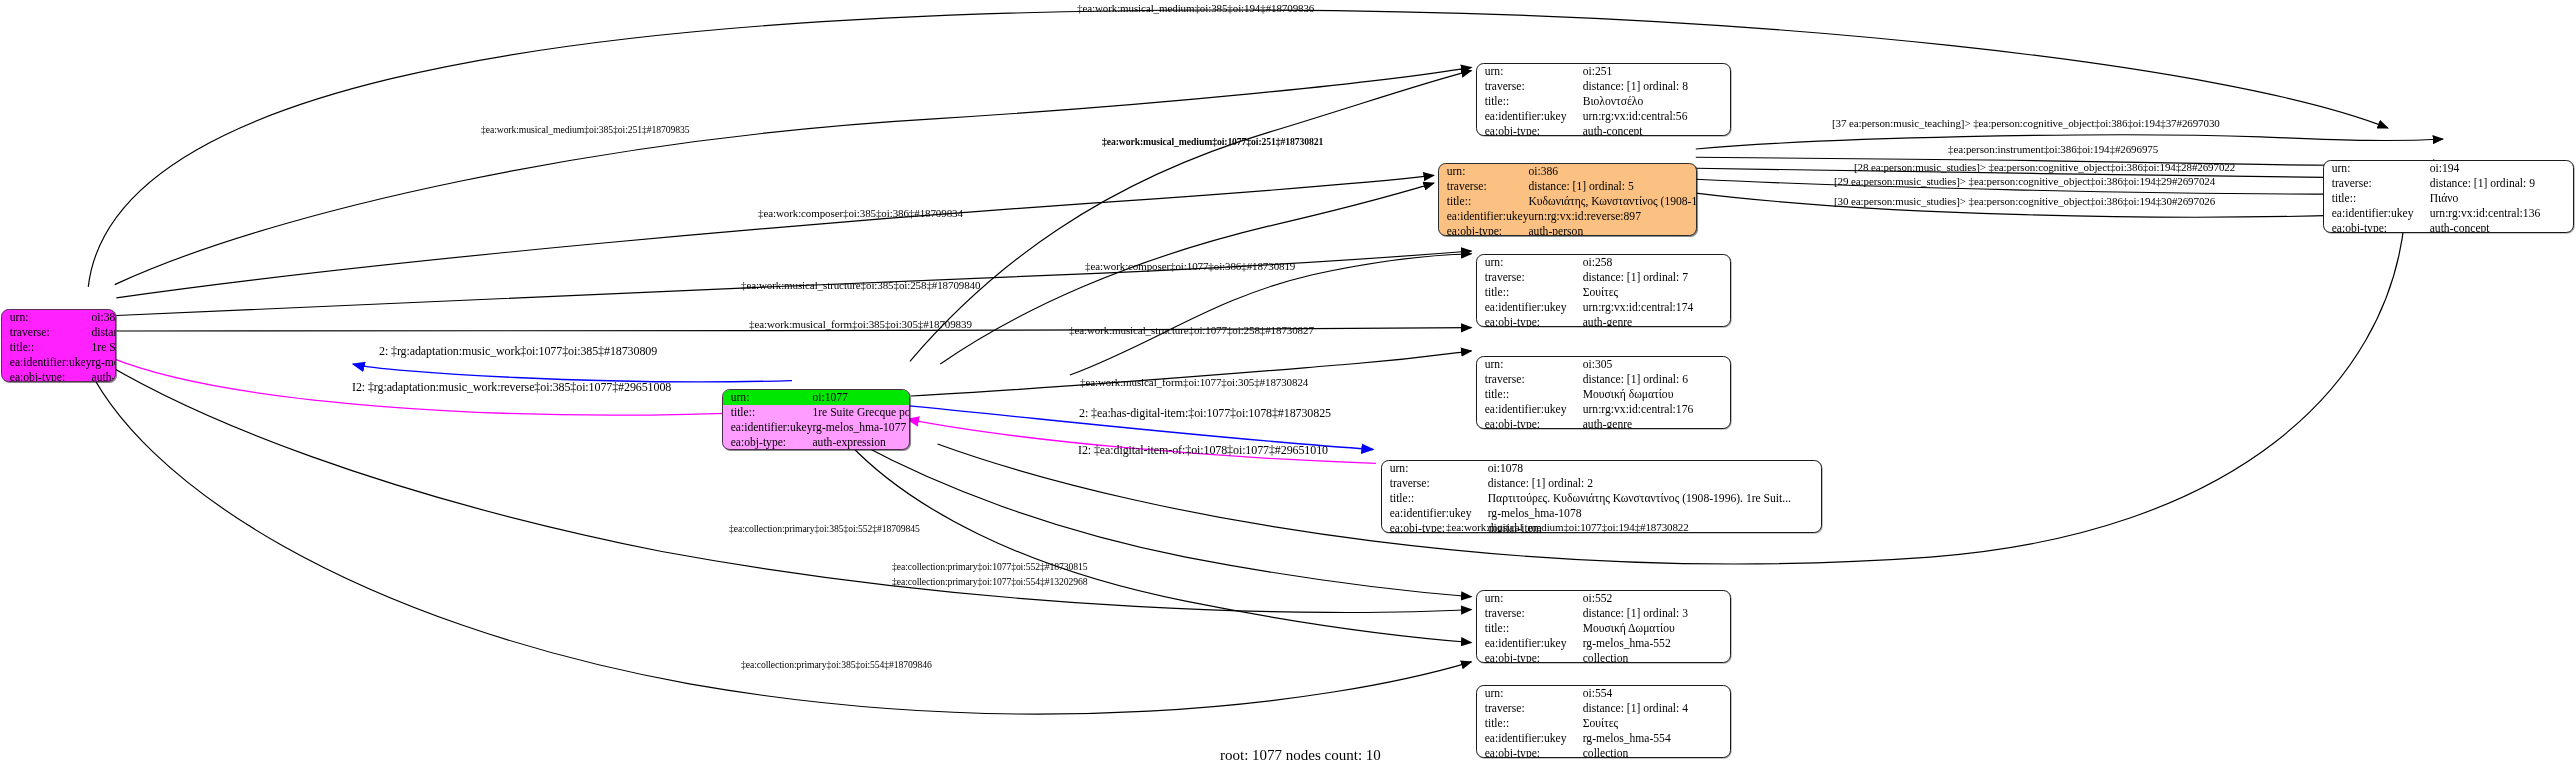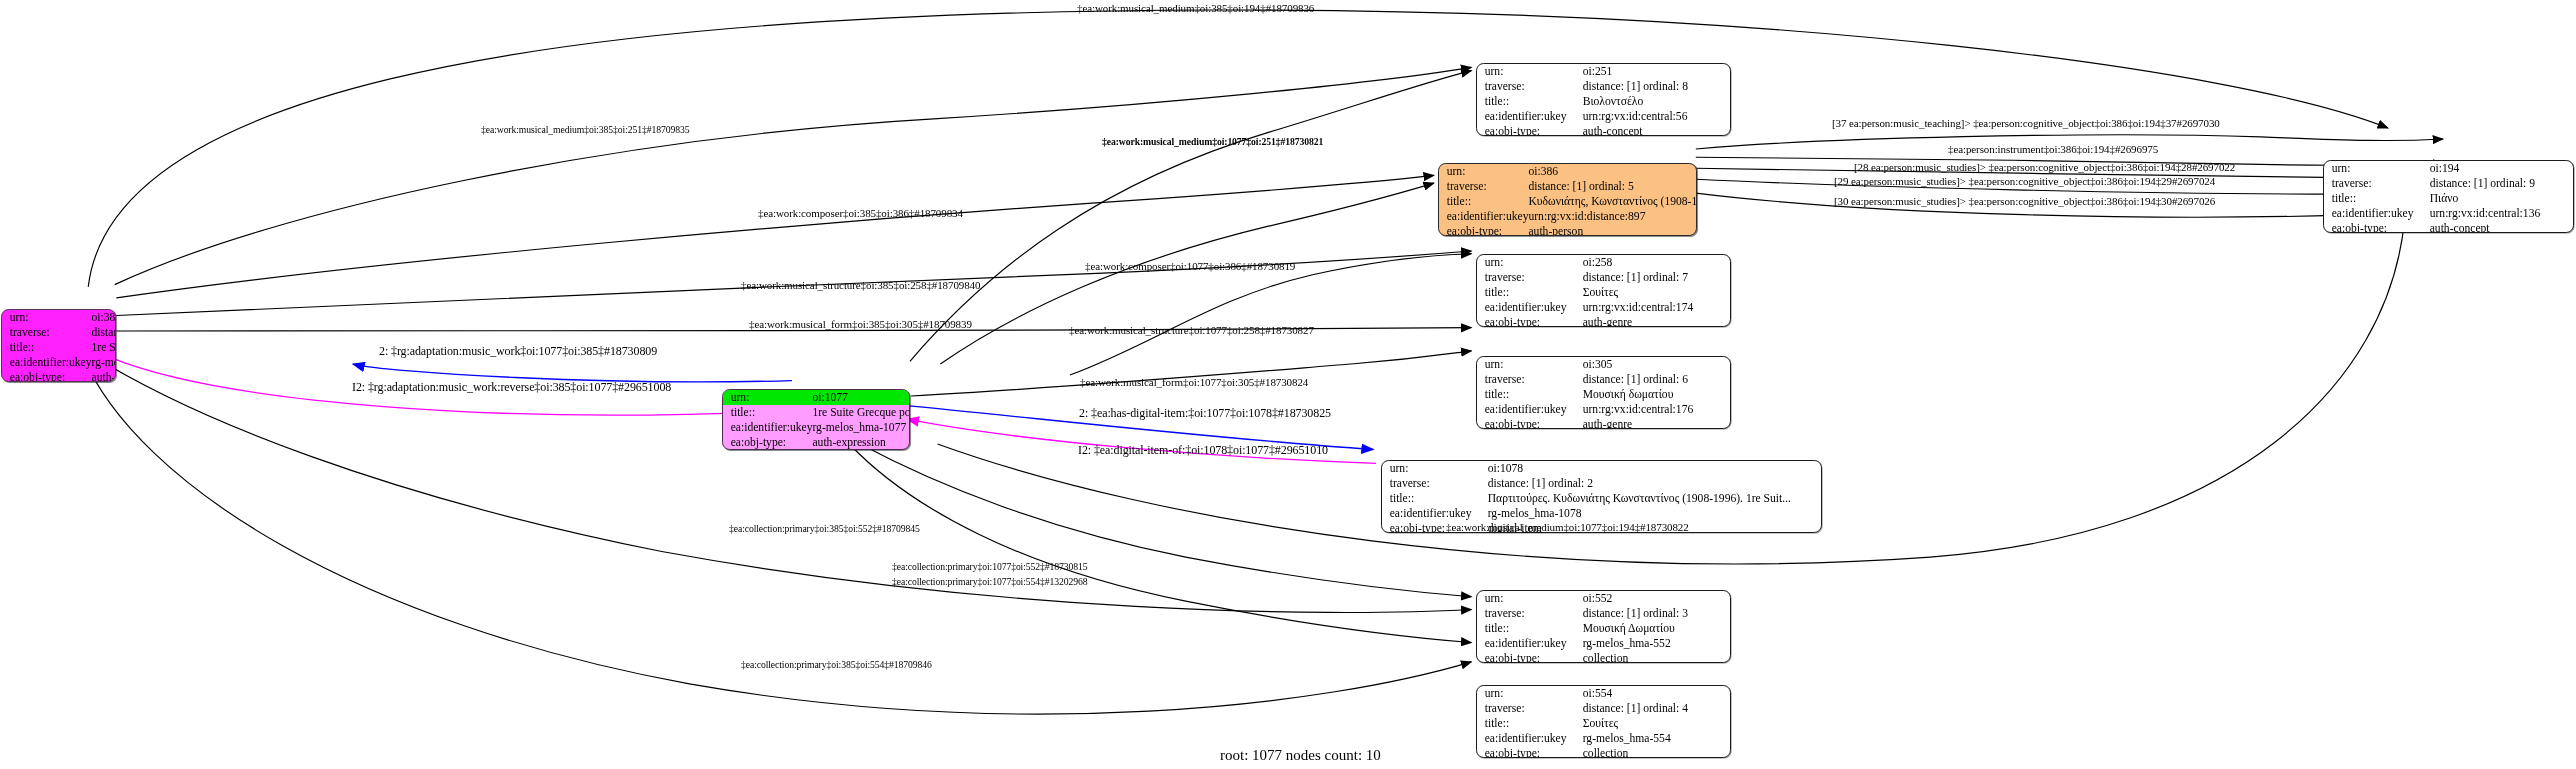--- a/index.html
+++ b/index.html
@@ -182,21 +182,21 @@
     <tr>
       <td class="k">traverse:</td>
       <td class="v">distance: [1]     ordinal: 5</td>
         </tr>
     <tr>
       <td class="k">title::</td>
       <td class="v">Κυδωνιάτης, Κωνσταντίνος (1908-1996)</td>
         </tr>
     <tr>
       <td class="k">ea:identifier:ukey</td>
-      <td class="v">urn:rg:vx:id:distance:897</td>
+      <td class="v">urn:rg:vx:id:reverse:897</td>
         </tr>
     <tr>
       <td class="k">ea:obj-type:</td>
       <td class="v">auth-person</td>
         </tr>
   </tbody>
     </table>
 </div>
 
 <div class="node plain" style="left:1476px;top:229px;width:255px;height:73px;">

